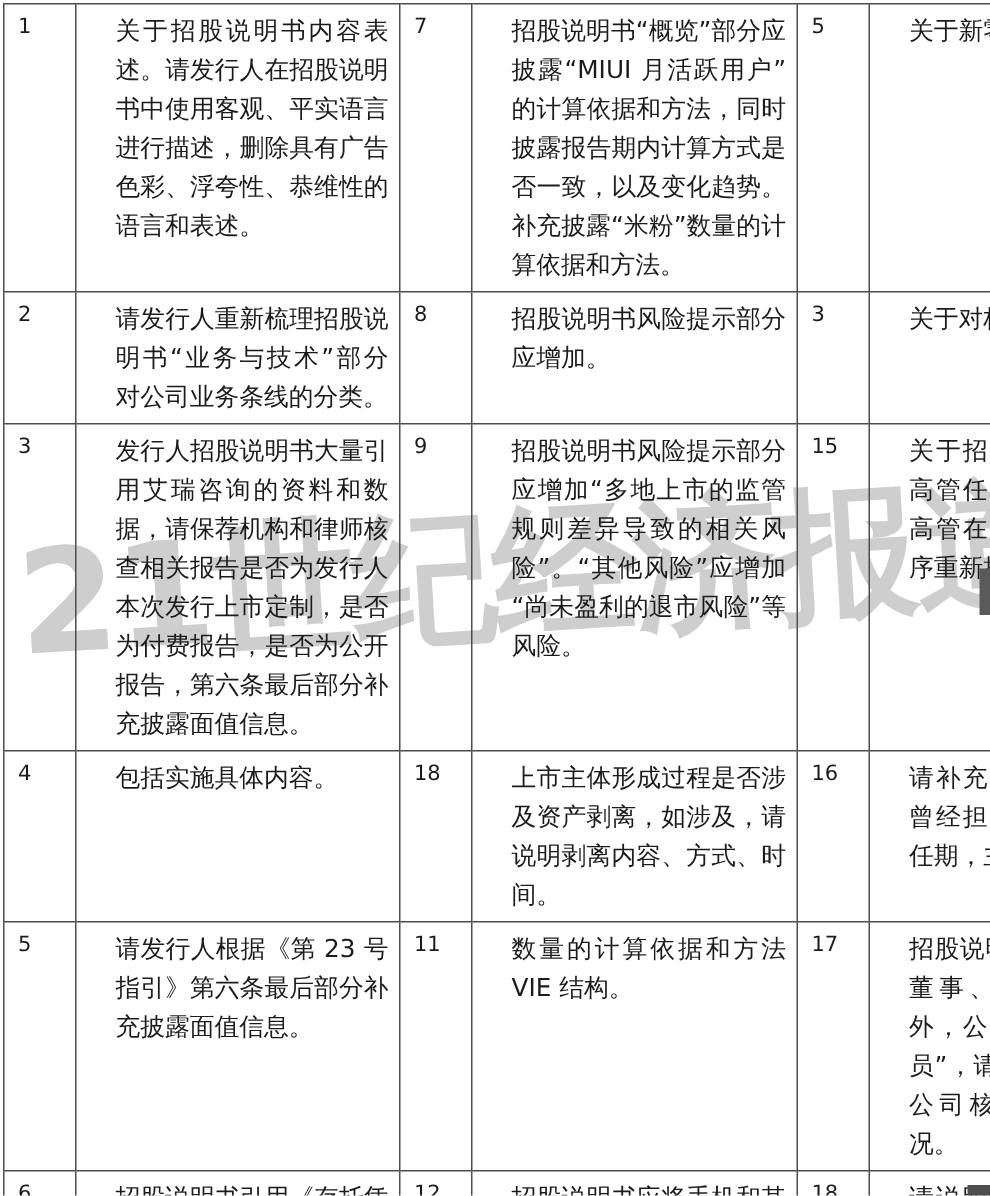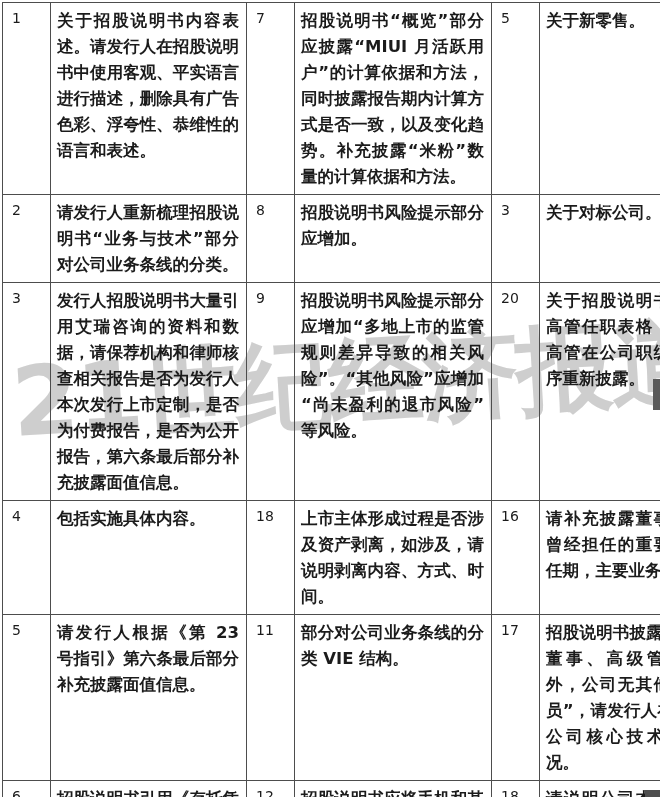--- a/index.html
+++ b/index.html
@@ -48,26 +48,25 @@
     background: transparent;
     color: #1b1b1b;
   }
   td.num {
     width: 34px;
     padding: 7px 4px 2px 9px;
     font-size: 14px;
     color: #2e2e2e;
   }
   td.txt {
-    padding: 5px 7px 4px 6px;
+    padding: 5px 7px 4px 26px;
     font-size: 16.5px;
     line-height: 26px;
     text-align: justify;
     text-justify: inter-ideograph;
-    font-weight: bold;
   }
   td.t1 { width: 182px; }
   td.t2 { width: 183px; }
   td.t3 { width: 178px; }
   tr.r0 { height: 165px; }
   tr.r1 { height: 73px;  }
   tr.r2 { height: 190px; }
   tr.r3 { height: 87px;  }
   tr.r4 { height: 131px; }
   tr.r5 { height: 146px; }
@@ -113,36 +112,36 @@
         <td class="num">8</td>
         <td class="txt t2">招股说明书风险提示部分应增加。</td>
         <td class="num">3</td>
         <td class="txt t3">关于对标公司。</td>
       </tr>
       <tr class="r2">
         <td class="num">3</td>
         <td class="txt t1">发行人招股说明书大量引用艾瑞咨询的资料和数据，请保荐机构和律师核查相关报告是否为发行人本次发行上市定制，是否为付费报告，是否为公开报告，第六条最后部分补充披露面值信息。</td>
         <td class="num">9</td>
         <td class="txt t2">招股说明书风险提示部分应增加“多地上市的监管规则差异导致的相关风险”。“其他风险”应增加“尚未盈利的退市风险”等风险。</td>
-        <td class="num">20</td>
+        <td class="num">15</td>
         <td class="txt t3">关于招股说明书披露的高管任职表格，请按照高管在公司职级高低顺序重新披露。</td>
       </tr>
       <tr class="r3">
         <td class="num">4</td>
         <td class="txt t1">包括实施具体内容。</td>
         <td class="num">18</td>
         <td class="txt t2">上市主体形成过程是否涉及资产剥离，如涉及，请说明剥离内容、方式、时间。</td>
         <td class="num">16</td>
         <td class="txt t3">请补充披露董事、高管曾经担任的重要职务和任期，主要业务经历。</td>
       </tr>
       <tr class="r4">
         <td class="num">5</td>
         <td class="txt t1">请发行人根据《第 23 号指引》第六条最后部分补充披露面值信息。</td>
         <td class="num">11</td>
-        <td class="txt t2">部分对公司业务条线的分类 VIE 结构。</td>
+        <td class="txt t2">数量的计算依据和方法 VIE 结构。</td>
         <td class="num">17</td>
         <td class="txt t3">招股说明书披露“除上述董事、高级管理人员外，公司无其他核心人员”，请发行人补充披露公司核心技术人员情况。</td>
       </tr>
       <tr class="r5">
         <td class="num">6</td>
         <td class="txt t1">招股说明书引用《存托凭证发行与交易管理办法》（下称《管理办法》 需注明试行。</td>
         <td class="num">12</td>
         <td class="txt t2">招股说明书应将手机和其他智能硬件业务重新分类披露。</td>
         <td class="num">18</td>
         <td class="txt t3">请说明公司本次境内融资是否安排出境使用，以及具体的操作路径。请进一步细化披露募投项目情况，包括实施具体内容、投资金额、效益分析等。</td>

